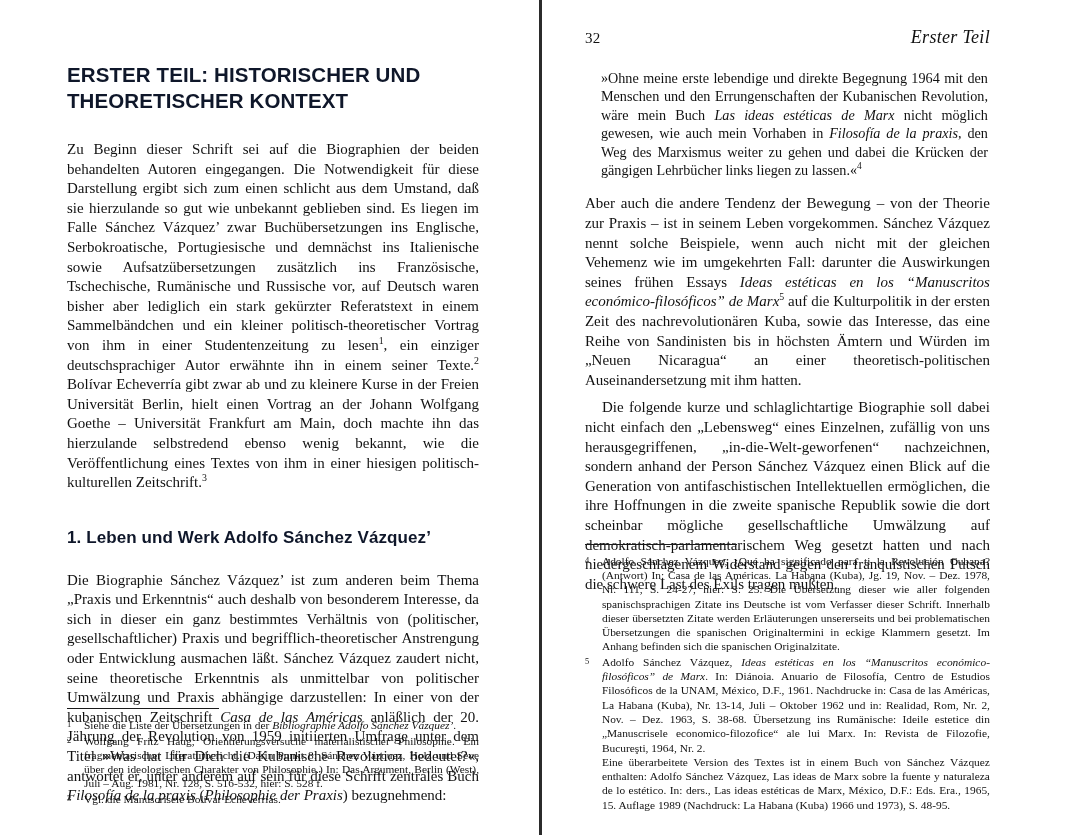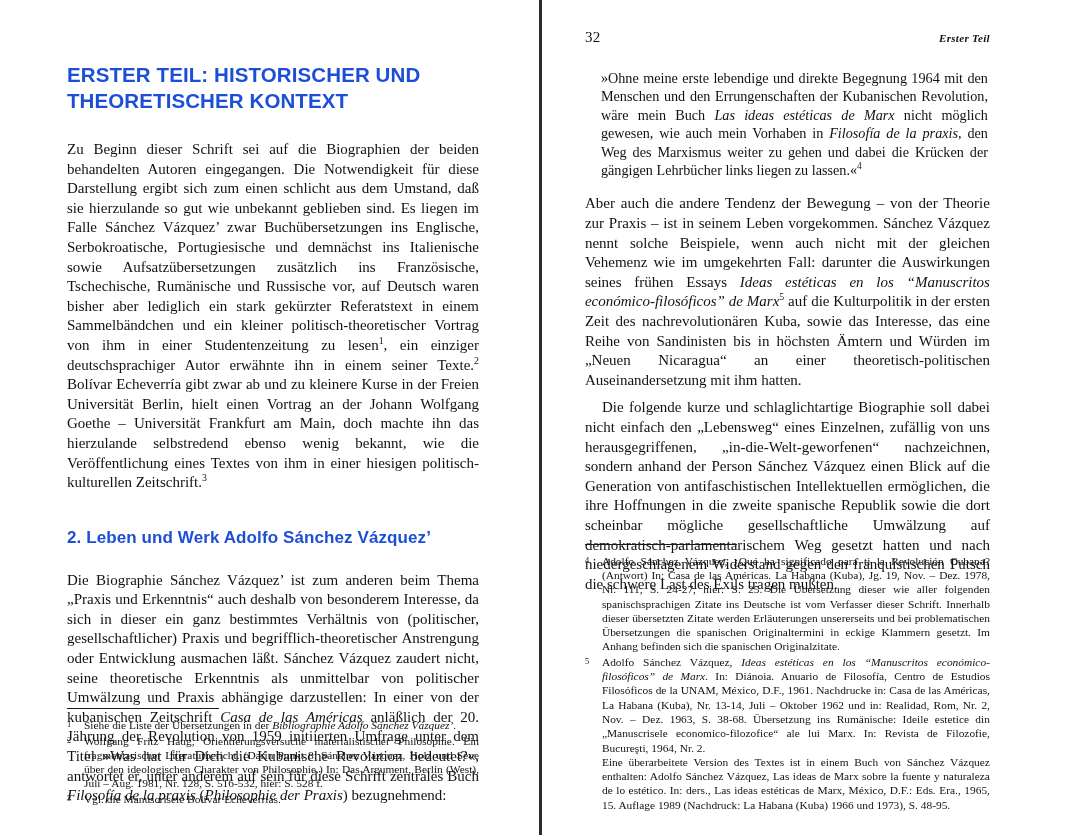--- a/index.html
+++ b/index.html
@@ -62,31 +62,30 @@
     font-size: 15px;
     line-height: 18px;
     margin-bottom: 22px;
   }
   .runhead .folio {
     font-style: normal;
     letter-spacing: 0.2px;
   }
   .runhead .title {
     font-style: italic;
-    font-size: 11px;
+    font-size: 18px;
     letter-spacing: 0.3px;
-    font-weight: bold;
   }
 
   
   h1.part-title,
   h2.section-title {
     font-family: "Liberation Sans", "DejaVu Sans", sans-serif;
     font-weight: 700;
-    color: #1d4ed8;
+    color: #0f172a;
     margin: 0;
     letter-spacing: 0.1px;
   }
   h1.part-title {
     font-size: 20.5px;
     line-height: 26px;
     margin-bottom: 26px;
   }
   h2.section-title {
     font-size: 17px;
@@ -167,21 +166,21 @@
 
 <div class="spread">
 
   <div class="page page-left">
     <div class="col col-left">
 
       <h1 class="part-title">ERSTER TEIL: HISTORISCHER UND THEORETISCHER KONTEXT</h1>
 
       <p class="body"><span>Zu Beginn dieser Schrift sei auf die Biographien der beiden behandelten Autoren eingegangen. Die Notwendigkeit für diese Darstellung ergibt sich zum einen schlicht aus dem Umstand, daß sie hierzulande so gut wie unbekannt geblieben sind. Es liegen im Falle Sánchez Vázquez’ zwar Buchübersetzungen ins Englische, Serbokroatische, Portugiesische und demnächst ins Italienische sowie Aufsatzübersetzungen zusätzlich ins Französische, Tschechische, Rumänische und Russische vor, auf Deutsch waren bisher aber lediglich ein stark gekürzter Referatstext in einem Sammelbändchen und ein kleiner politisch-theoretischer Vortrag von ihm in einer Studentenzeitung zu lesen</span><sup>1</sup><span>, ein einziger deutschsprachiger Autor erwähnte ihn in einem seiner Texte.</span><sup>2</sup><span> Bolívar Echeverría gibt zwar ab und zu kleinere Kurse in der Freien Universität Berlin, hielt einen Vortrag an der Johann Wolfgang Goethe – Universität Frankfurt am Main, doch machte ihn das hierzulande selbstredend ebenso wenig bekannt, wie die Veröffentlichung eines Textes von ihm in einer hiesigen politisch-kulturellen Zeitschrift.</span><sup>3</sup></p>
 
-      <h2 class="section-title">2. Leben und Werk Adolfo Sánchez Vázquez’</h2>
+      <h2 class="section-title">1. Leben und Werk Adolfo Sánchez Vázquez’</h2>
 
       <p class="body"><span>Die Biographie Sánchez Vázquez’ ist zum anderen beim Thema „Praxis und Erkenntnis“ auch deshalb von besonderem Interesse, da sich in dieser ein ganz bestimmtes Verhältnis von (politischer, gesellschaftlicher) Praxis und begrifflich-theoretischer Anstrengung oder Entwicklung ausmachen läßt. Sánchez Vázquez zaudert nicht, seine theoretische Erkenntnis als unmittelbar von politischer Umwälzung und Praxis abhängige darzustellen: In einer von der kubanischen Zeitschrift </span><i>Casa de las Américas</i><span> anläßlich der 20. Jährung der Revolution von 1959 initiierten Umfrage unter dem Titel »Was hat für Dich die Kubanische Revolution bedeutet?«, antwortet er, unter anderem auf sein für diese Schrift zentrales Buch </span><i>Filosofía de la praxis</i><span> (</span><i>Philosophie der Praxis</i><span>) bezugnehmend:</span></p>
 
     </div>
 
     <div class="footnotes fn-left">
       <div class="fn-rule"></div>
 
       <div class="fn">
         <span class="fn-num">1</span>

